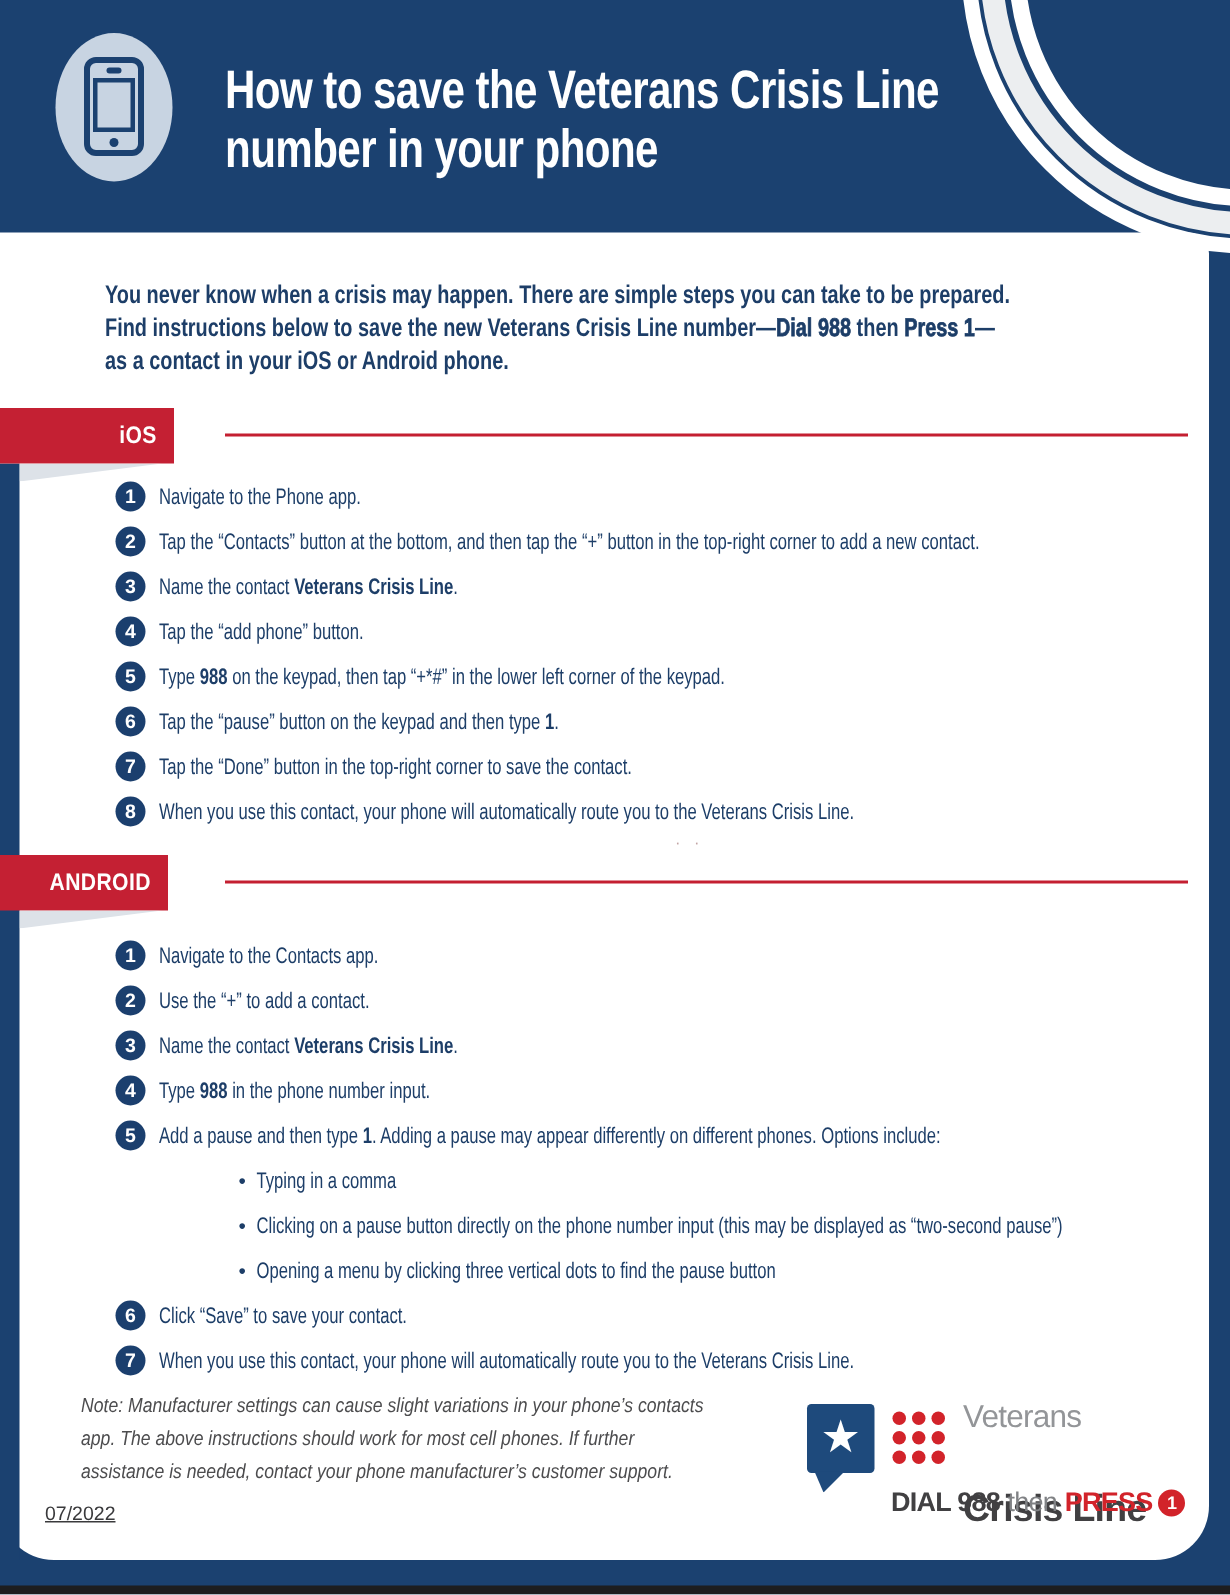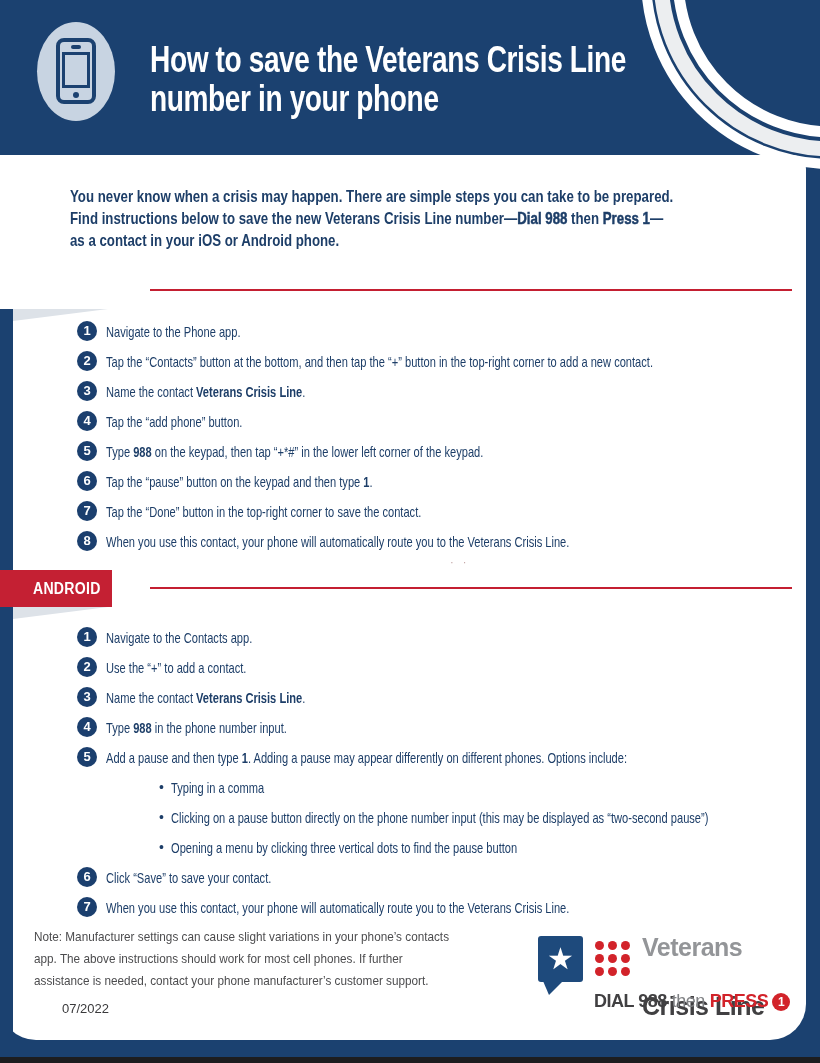--- a/index.html
+++ b/index.html
@@ -53,34 +53,34 @@
   .step-row{display:flex;align-items:center;height:20px;margin-bottom:10px;}
   .badge{flex:0 0 20px;width:20px;height:20px;border-radius:50%;background:var(--step-navy,#1b3f6e);
          color:#fff;font-size:13px;font-weight:700;text-align:center;line-height:20px;margin-right:9px;}
   .step-text{font-size:15px;color:var(--text-navy,#1d3e68);white-space:nowrap;display:inline-block;
              transform:scaleX(0.74);transform-origin:0 50%;}
   .step-text .b{font-weight:700;}
   .bullet-row{display:flex;align-items:center;height:20px;margin:10px 0 10px 82px;}
   .bullet-dot{color:var(--text-navy,#1d3e68);font-size:14px;margin-right:7px;}
 
   
-  .note{position:absolute;left:34px;top:926px;color:var(--note-gray,#4c4c4e);}
+  .note{position:absolute;left:54px;top:926px;color:var(--note-gray,#4c4c4e);font-style:italic;}
   .note-line{font-size:13.5px;line-height:22px;white-space:nowrap;transform:scaleX(0.87);transform-origin:0 50%;}
-  .date{position:absolute;left:62px;top:1001px;font-size:13px;color:#3a3a3c;}
+  .date{position:absolute;left:30px;top:1001px;font-size:13px;color:#3a3a3c;text-decoration:underline;}
   .artifact{position:absolute;left:450px;top:556px;font-size:11px;color:#c2a4a4;letter-spacing:3px;}
 
   
   .logo{position:absolute;left:538px;top:933px;width:250px;height:92px;}
   .bubble{position:absolute;left:0;top:3px;width:45px;height:46px;background:var(--logo-blue,#1e4a7c);
           border-radius:3px;color:#fff;text-align:center;line-height:46px;font-size:30px;}
   .bubble-tail{position:absolute;left:5px;top:48px;width:20px;height:14px;background:var(--logo-blue,#1e4a7c);
                clip-path:polygon(0 0,100% 0,30% 100%);}
   .dots{position:absolute;left:57px;top:8px;display:grid;grid-template-columns:repeat(3,9px);gap:4px;}
   .dot{width:9px;height:9px;border-radius:50%;background:var(--logo-red,#d2232a);}
-  .brand1{position:absolute;left:104px;top:0;font-size:25px;font-weight:700;color:var(--logo-gray,#939598);
+  .brand1{position:absolute;left:104px;top:0;font-size:21px;font-weight:400;color:var(--logo-gray,#939598);
           letter-spacing:-0.5px;}
   .brand2{position:absolute;left:104px;top:23px;font-size:25px;font-weight:700;color:var(--logo-charcoal,#414042);
           letter-spacing:-0.5px;margin-top:36px;}
   .dial-row{position:absolute;left:56px;top:58px;font-size:18px;white-space:nowrap;display:flex;align-items:center;}
   .dial{color:var(--logo-charcoal,#414042);font-weight:700;letter-spacing:-0.5px;}
   .then{color:var(--then-gray,#808285);margin:0 5px;letter-spacing:-0.5px;}
   .press{color:var(--logo-red,#d2232a);font-weight:700;letter-spacing:-0.5px;margin-right:4px;}
   .press-badge{display:inline-block;width:18px;height:18px;border-radius:50%;background:var(--logo-red,#d2232a);
                color:#fff;font-size:12px;font-weight:700;text-align:center;line-height:18px;}
 </style>
@@ -109,20 +109,23 @@
     <div>How to save the Veterans Crisis Line</div>
     <div>number in your phone</div>
   </div>
 
   <div class="intro" id="intro">
       <div class="intro-line"><span>You never know when a crisis may happen. There are simple steps you can take to be prepared.</span></div>
       <div class="intro-line"><span>Find instructions below to save the new Veterans Crisis Line number—</span><span class="b">Dial 988</span><span> then </span><span class="b">Press 1</span><span>—</span></div>
       <div class="intro-line"><span>as a contact in your iOS or Android phone.</span></div>
     </div>
 
+  <div class="ribbon ribbon-ios">
+    <span class="ribbon-label">iOS</span>
+  </div>
   <div class="rule rule-ios"></div>
   <div class="wedge wedge-ios"></div>
   <div class="steps steps-ios">
       <div class="step-row">
         <span class="badge">1</span>
         <span class="step-text"><span>Navigate to the Phone app.</span></span>
       </div>
       <div class="step-row">
         <span class="badge">2</span>
         <span class="step-text"><span>Tap the “Contacts” button at the bottom, and then tap the “+” button in the top-right corner to add a new contact.</span></span>

